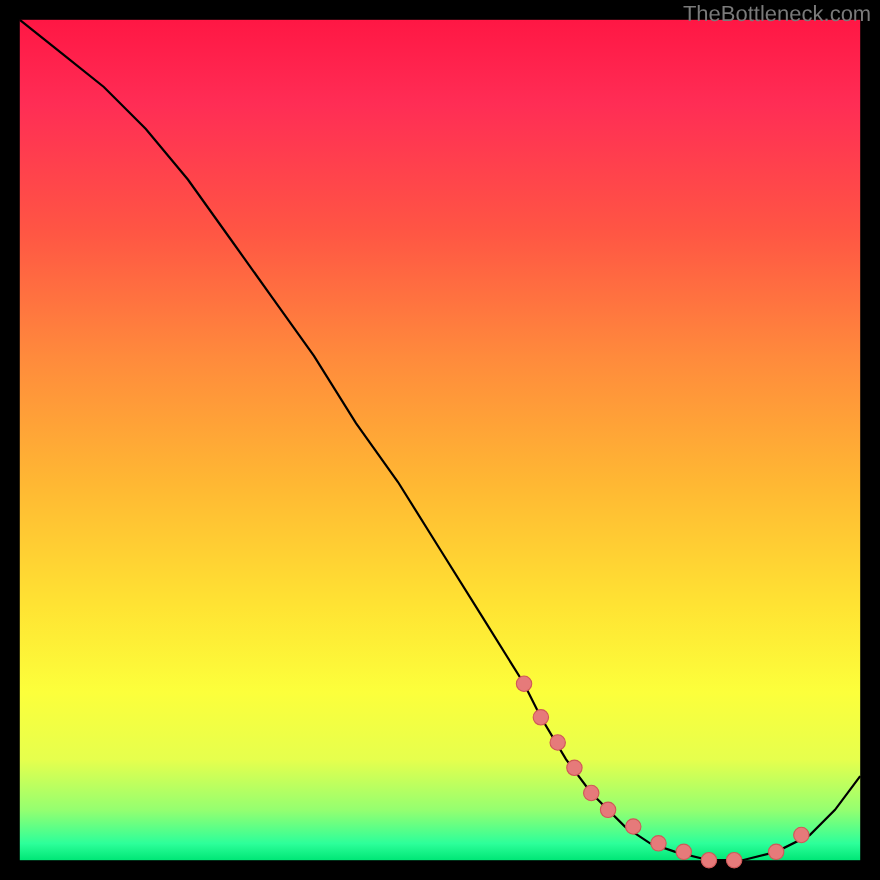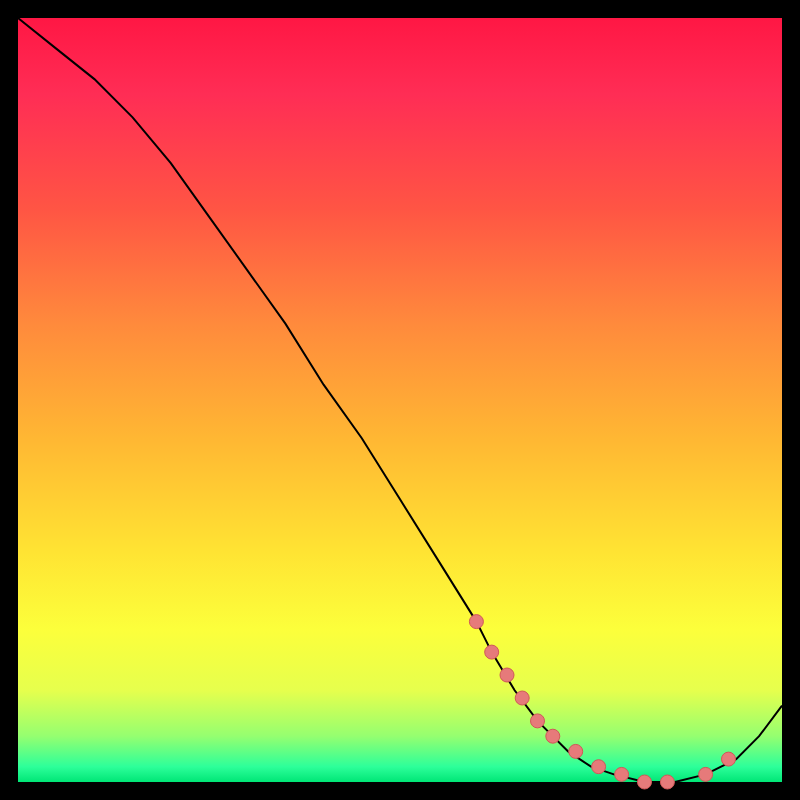--- a/index.html
+++ b/index.html
@@ -71,13 +71,14 @@
           <circle cx="557.7" cy="733.4" r="7" fill="#e67a7a" stroke="#d05858" stroke-width="1"></circle>
           <circle cx="580.6" cy="748.7" r="7" fill="#e67a7a" stroke="#d05858" stroke-width="1"></circle>
           <circle cx="603.6" cy="756.4" r="7" fill="#e67a7a" stroke="#d05858" stroke-width="1"></circle>
           <circle cx="626.5" cy="764.0" r="7" fill="#e67a7a" stroke="#d05858" stroke-width="1"></circle>
           <circle cx="649.4" cy="764.0" r="7" fill="#e67a7a" stroke="#d05858" stroke-width="1"></circle>
           <circle cx="687.6" cy="756.4" r="7" fill="#e67a7a" stroke="#d05858" stroke-width="1"></circle>
           <circle cx="710.5" cy="741.1" r="7" fill="#e67a7a" stroke="#d05858" stroke-width="1"></circle>
         </g>
     </svg>
   </div>
+  <div class="watermark">TheBottleneck.com</div>
 </div>
 
 </body></html>

